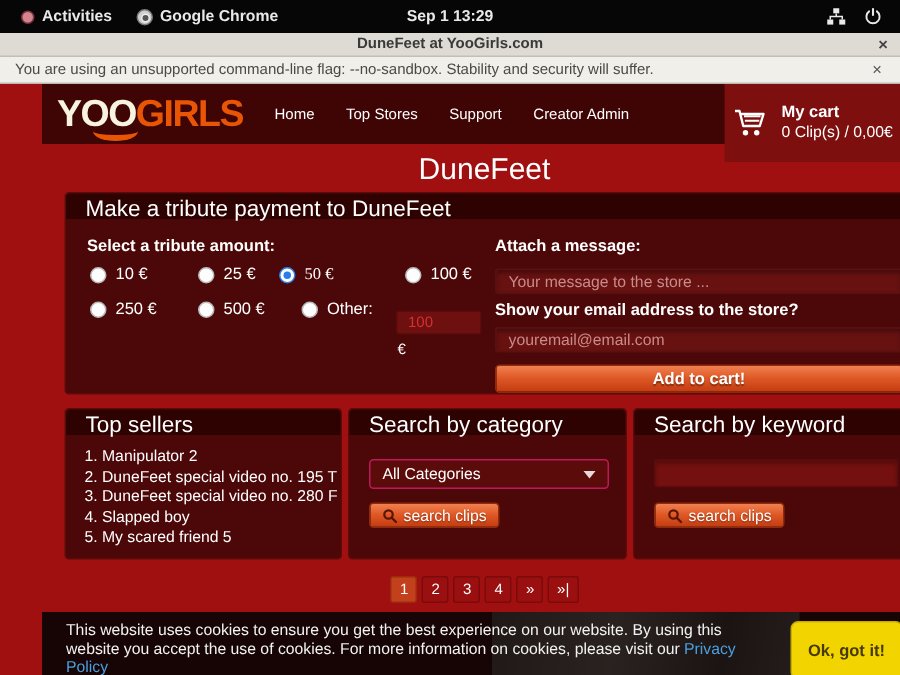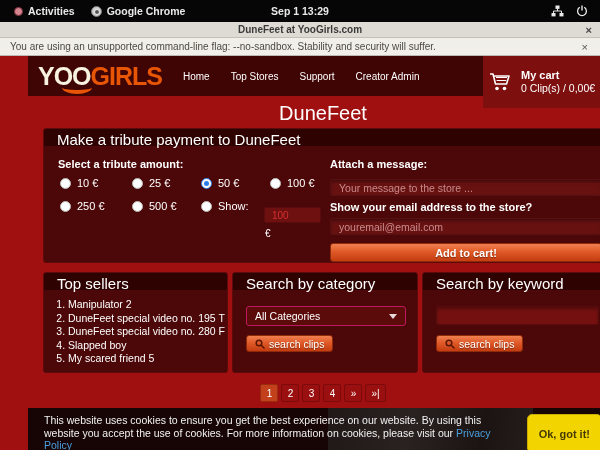--- a/index.html
+++ b/index.html
@@ -196,39 +196,39 @@
         <span class="lbl" style="left:14px; top:29px;">Select a tribute amount:</span>
 
         <div class="amt-cell" style="left:16px; top:48px;">
           <span class="radio"></span>
             <span>10 €</span>
         </div>
         <div class="amt-cell" style="left:88px; top:48px;">
           <span class="radio"></span>
             <span>25 €</span>
         </div>
-        <div class="amt-cell" style="left:157px; top:48px;">
+        <div class="amt-cell" style="left:142px; top:48px;font-family:Liberation Serif, serif;">
           <span class="radio checked"></span>
             <span>50 €</span>
         </div>
         <div class="amt-cell" style="left:226px; top:48px;">
           <span class="radio"></span>
             <span>100 €</span>
         </div>
         <div class="amt-cell" style="left:16px; top:71px;">
           <span class="radio"></span>
             <span>250 €</span>
         </div>
         <div class="amt-cell" style="left:88px; top:71px;">
           <span class="radio"></span>
             <span>500 €</span>
         </div>
         <div class="amt-cell" style="left:157px; top:71px;">
           <span class="radio"></span>
-            <span>Show:</span>
+            <span>Other:</span>
         </div>
 
         <input class="other-input" value="100" style="">
         <span class="euro">€</span>
 
         <span class="lbl" style="left:286px; top:29px;">Attach a message:</span>
         <input class="rt-input" style="top: 50px;" placeholder="Your message to the store ...">
         <span class="lbl" style="left:286px; top:72px;">Show your email address to the store?</span>
         <input class="rt-input" style="top: 89px;" placeholder="youremail@email.com">
         <button class="btn-orange add-btn">Add to cart!</button>

